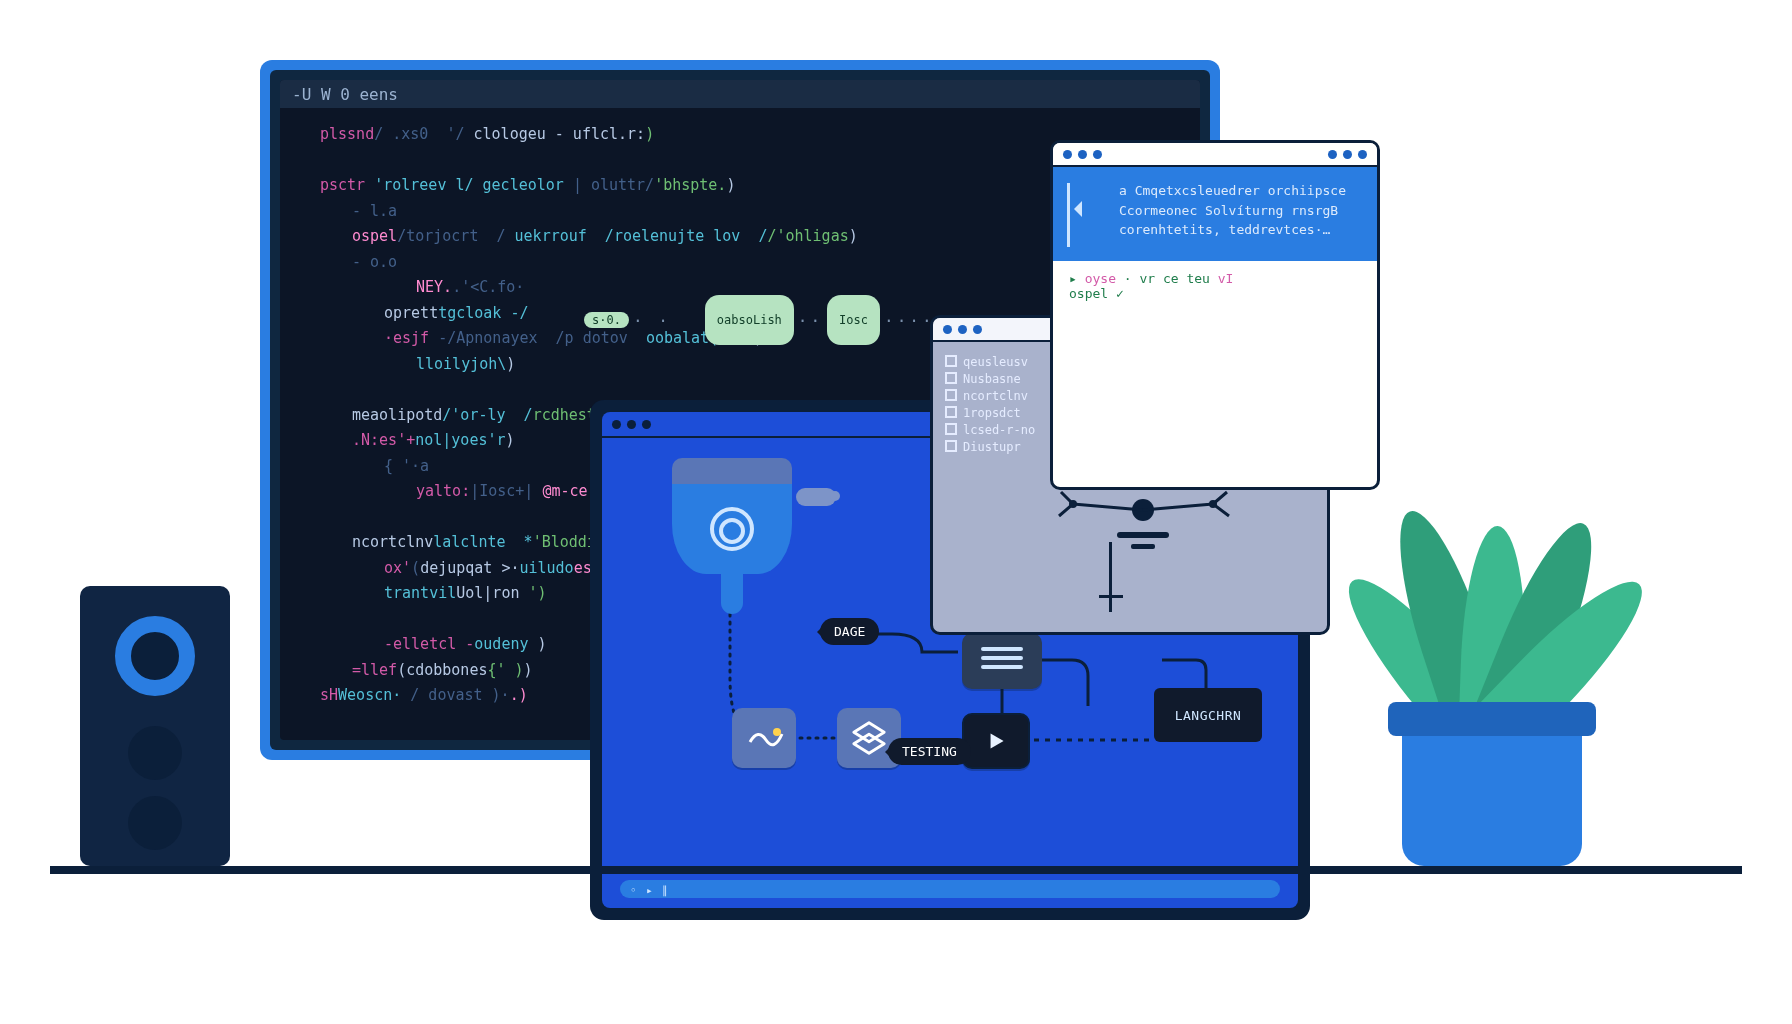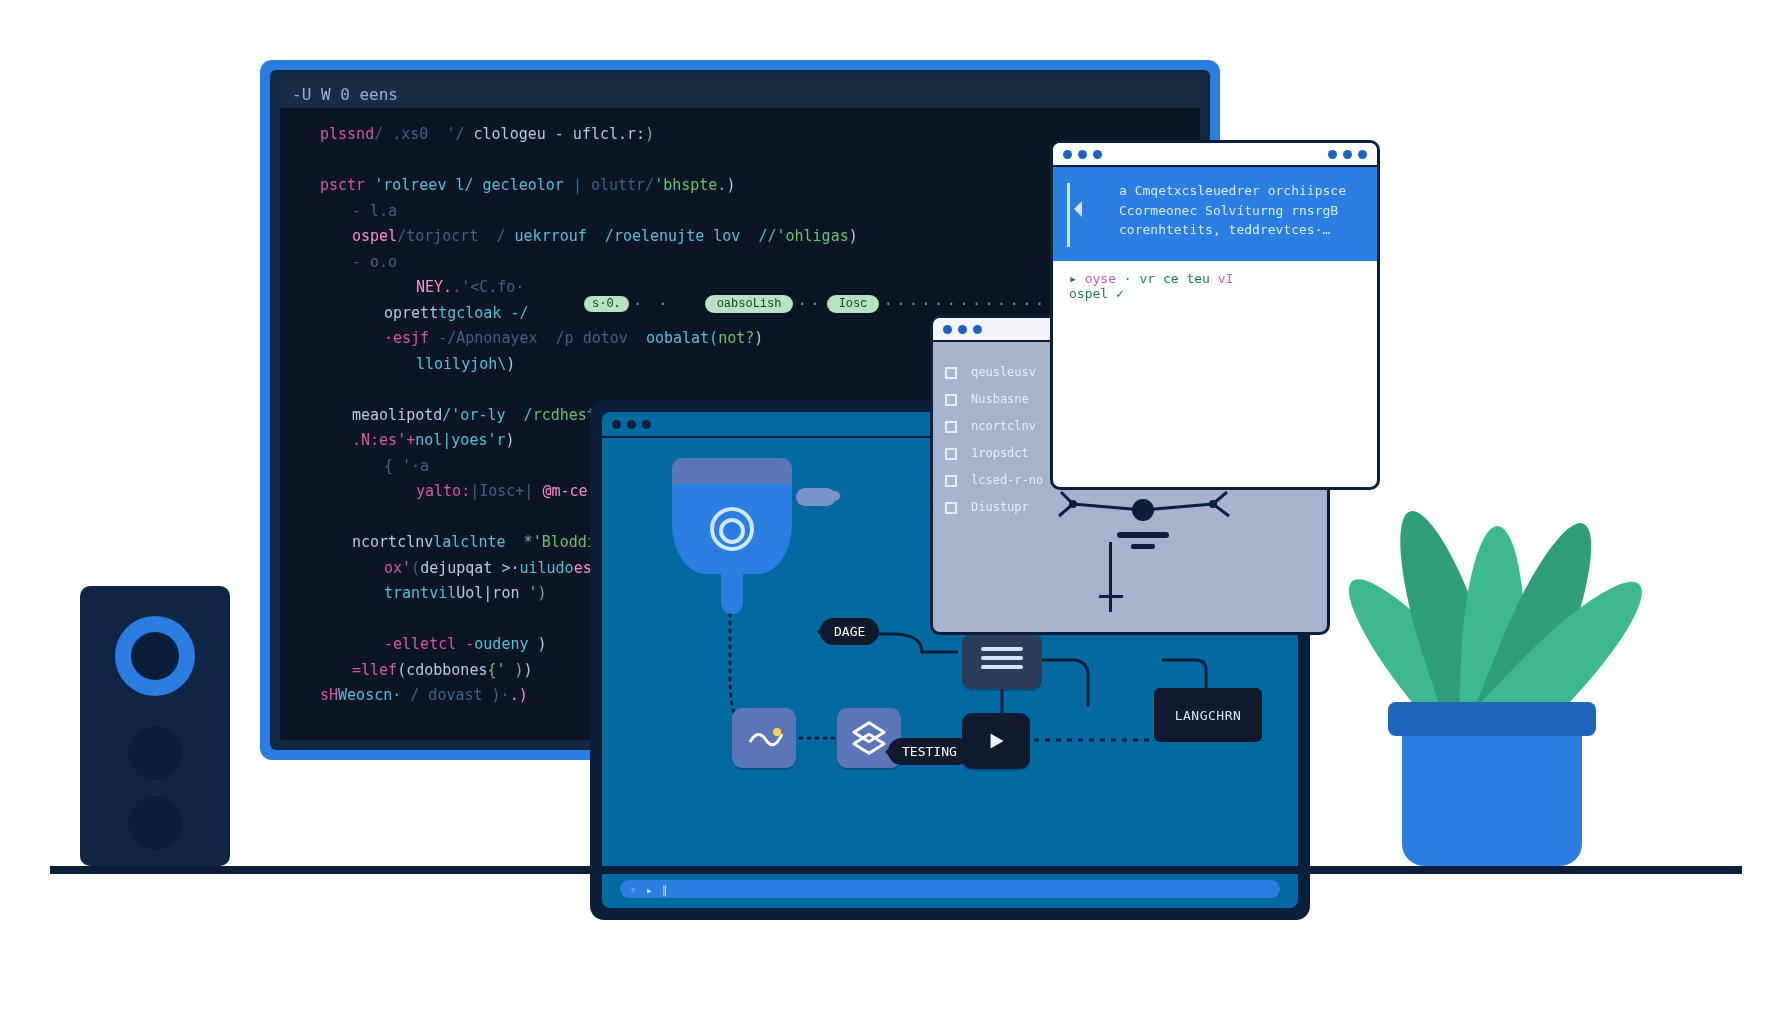--- a/index.html
+++ b/index.html
@@ -82,34 +82,34 @@
   .code .dim  { color:#43608a; }
   .code .acc  { color:#ff8bd0; }
   .code .indent1{ padding-left:32px; display:block;}
   .code .indent2{ padding-left:64px; display:block;}
   .code .indent3{ padding-left:96px; display:block;}
   .code .line  { display:block; white-space:pre;}
 
   .pill{
     display:inline-flex; align-items:center; justify-content:center;
     background:#b6e3c1; color:#13402a; font-size:12px;
-    border-radius:14px; padding:2px 12px; margin:0 4px;
+    border-radius:14px; padding:18px 12px; margin:0 4px;
   }
   .pill.small{ padding:1px 8px;}
   .dot-line{ color:#7a8fab; letter-spacing:3px; }
 
   .monitor-stand{ position:absolute; left:620px; bottom:158px; width:140px; height:30px; background:#0b1f3a; border-radius:30px 30px 6px 6px;}
 
   
   .flow-screen{
     position:absolute; left:540px; top:340px; width:720px; height:520px;
     background:#0b1f3a; border-radius:14px; padding:12px;
   }
   .flow-inner{
-    width:100%; height:100%; background:#0369a1; border-radius:8px; position:relative;
+    width:100%; height:100%; background:#1d4ed8; border-radius:8px; position:relative;
     overflow:hidden;
   }
   .flow-titlebar{ height:26px; border-bottom:2px solid #0b1f3a; display:flex; align-items:center; gap:6px; padding:0 10px;}
   .traffic{ display:flex; gap:6px;}
   .traffic span{ width:9px; height:9px; border-radius:50%; background:#0b1f3a; display:inline-block;}
   .flow-canvas{ position:absolute; inset:26px 0 30px 0; }
 
   .hopper{
     position:absolute; left:70px; top:20px; width:120px; text-align:center;
   }
@@ -185,21 +185,21 @@
   .win-a .panel .g{ color:#1f7d4b; }
   .win-a .panel .p{ color:#d35aa8; }
 
   
   .win-b{ left:880px; top:255px; width:400px; height:320px; background:#a9b2cc; z-index:2;}
   .win-b .bar{ background:#f3f5fb;}
   .win-b .body{ position:relative; height:calc(100% - 24px); }
   .checklist{
     position:absolute; left:12px; top:10px; font-size:12px; color:#e5ecff;
   }
-  .checklist div{ display:flex; align-items:flex-end; gap:14px; margin:13px 0;}
+  .checklist div{ display:flex; align-items:flex-start; gap:6px; margin:3px 0;}
   .checklist .box{ width:12px;height:12px;border:2px solid #e5ecff;}
   .center-badge{
     position:absolute; left:130px; top:30px; width:100px; height:100px;
     border:3px solid #6f7aa0; border-radius:50%; display:flex; align-items:center; justify-content:center;
   }
   .center-badge .q{
     width:44px;height:44px;background:#101a2c;color:#fff;border-radius:8px;display:flex;align-items:center;justify-content:center;font-size:22px;font-family:Georgia,serif;
   }
   .side-label{ position:absolute; left:246px; top:56px; font-size:13px; color:#1c253c;}
   .net{ position:absolute; left:80px; top:140px; width:260px;}
@@ -238,21 +238,21 @@
             <span class="line">&nbsp;</span>
             <span class="line"><span class="indent1"><span class="var">ncortclnv</span><span class="fn">lalclnte  *</span><span class="str">'Bloddirg</span><span class="var">)</span></span></span>
             <span class="line"><span class="indent2"><span class="kw">ox'</span><span class="dim">(</span><span class="var">dejupqat &gt;·</span><span class="fn">uiludo</span><span class="acc">es')</span></span></span>
             <span class="line"><span class="indent2"><span class="fn">trantvil</span><span class="var">Uol|ron</span><span class="str"> ')</span></span></span>
             <span class="line">&nbsp;</span>
             <span class="line"><span class="indent2"><span class="kw">-elletcl -</span><span class="fn">oudeny</span><span class="var"> )</span></span></span>
             <span class="line"><span class="indent1"><span class="kw">=llef</span><span class="var">(cdobbones</span><span class="str">{' )</span><span class="var">)</span></span></span>
             <span class="line"><span class="kw">sH</span><span class="fn">Weoscn· </span><span class="dim">/ dovast )·</span><span class="acc">.)</span></span>
           </div>
 
-        <div style="position:absolute; left:300px; top:215px; display:flex; align-items:center;font-family:Liberation Mono, monospace;">
+        <div style="position:absolute; left:300px; top:215px; display:flex; align-items:center;">
           <span class="pill small">s·0.</span>
           <span class="dot-line">· ·</span>
           <span style="width:30px"></span>
           <span class="pill">oabsoLish</span>
           <span class="dot-line">··</span>
           <span class="pill">Iosc</span>
           <span class="dot-line">···················</span>
         </div>
       </div>
     </div>

